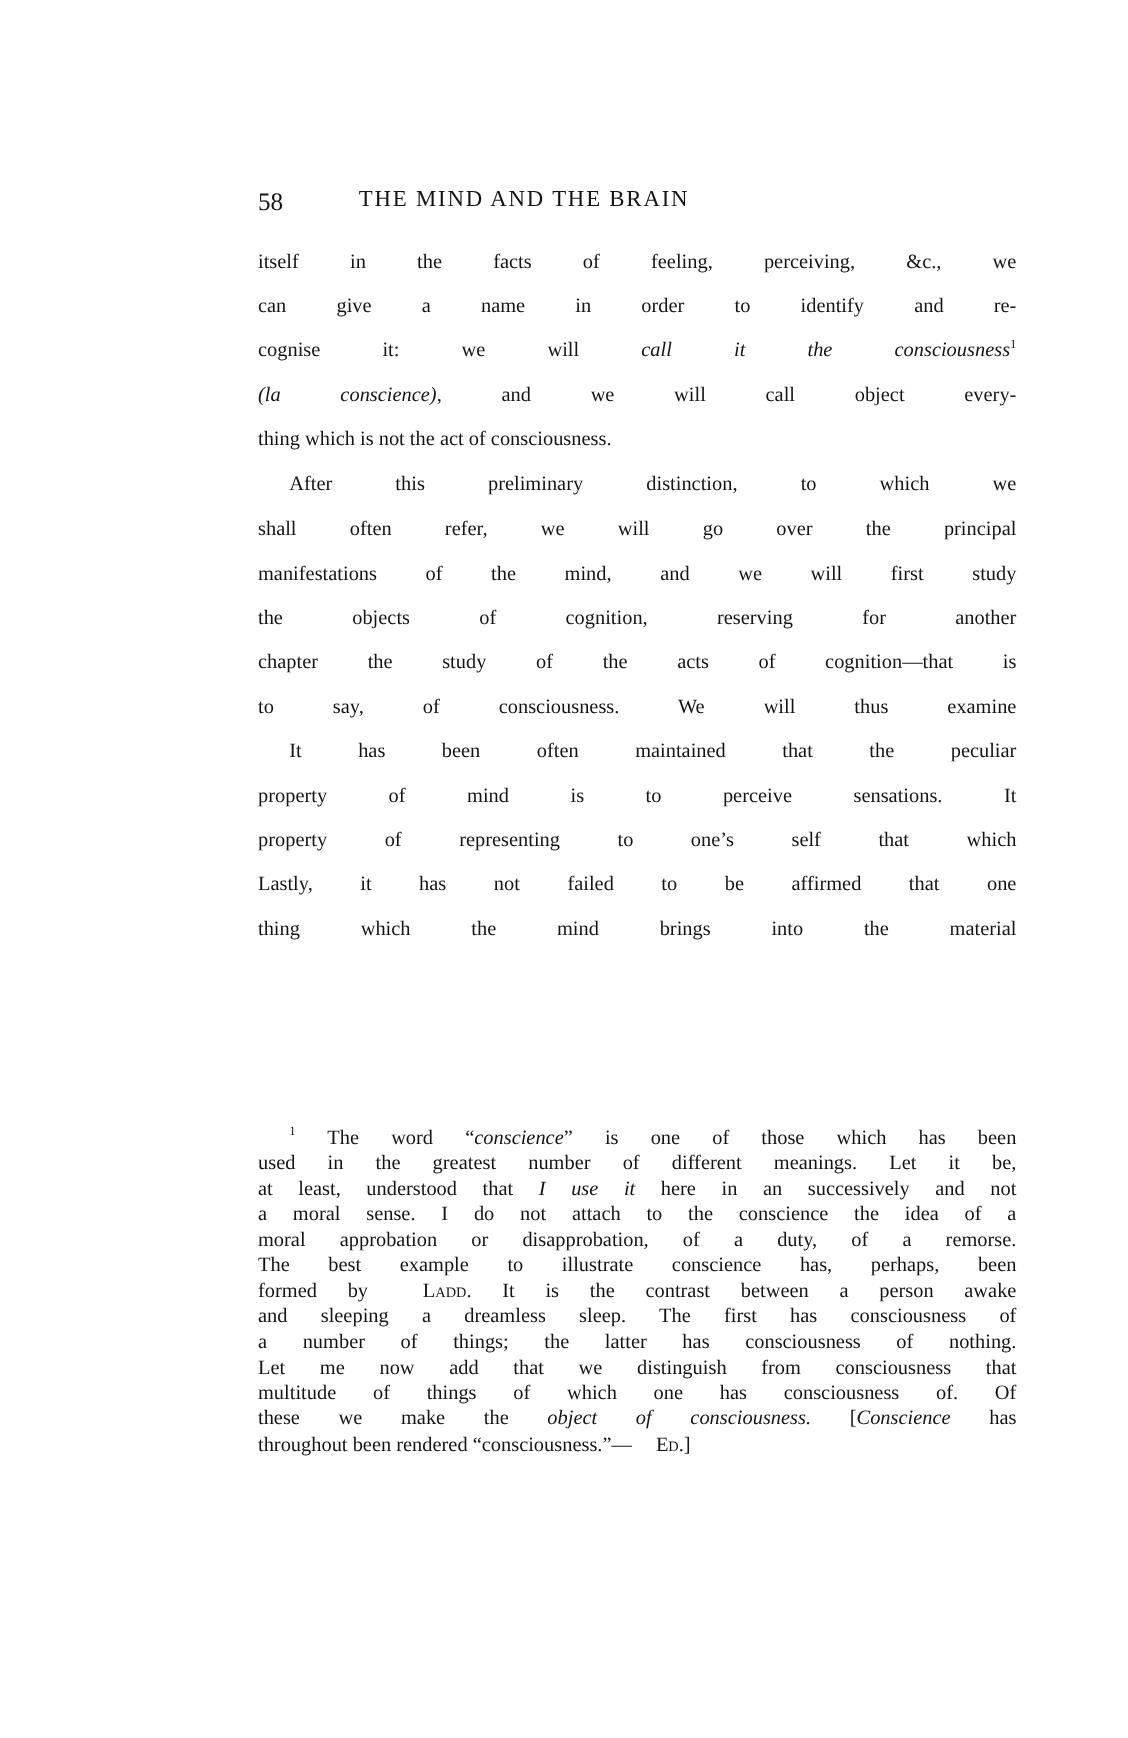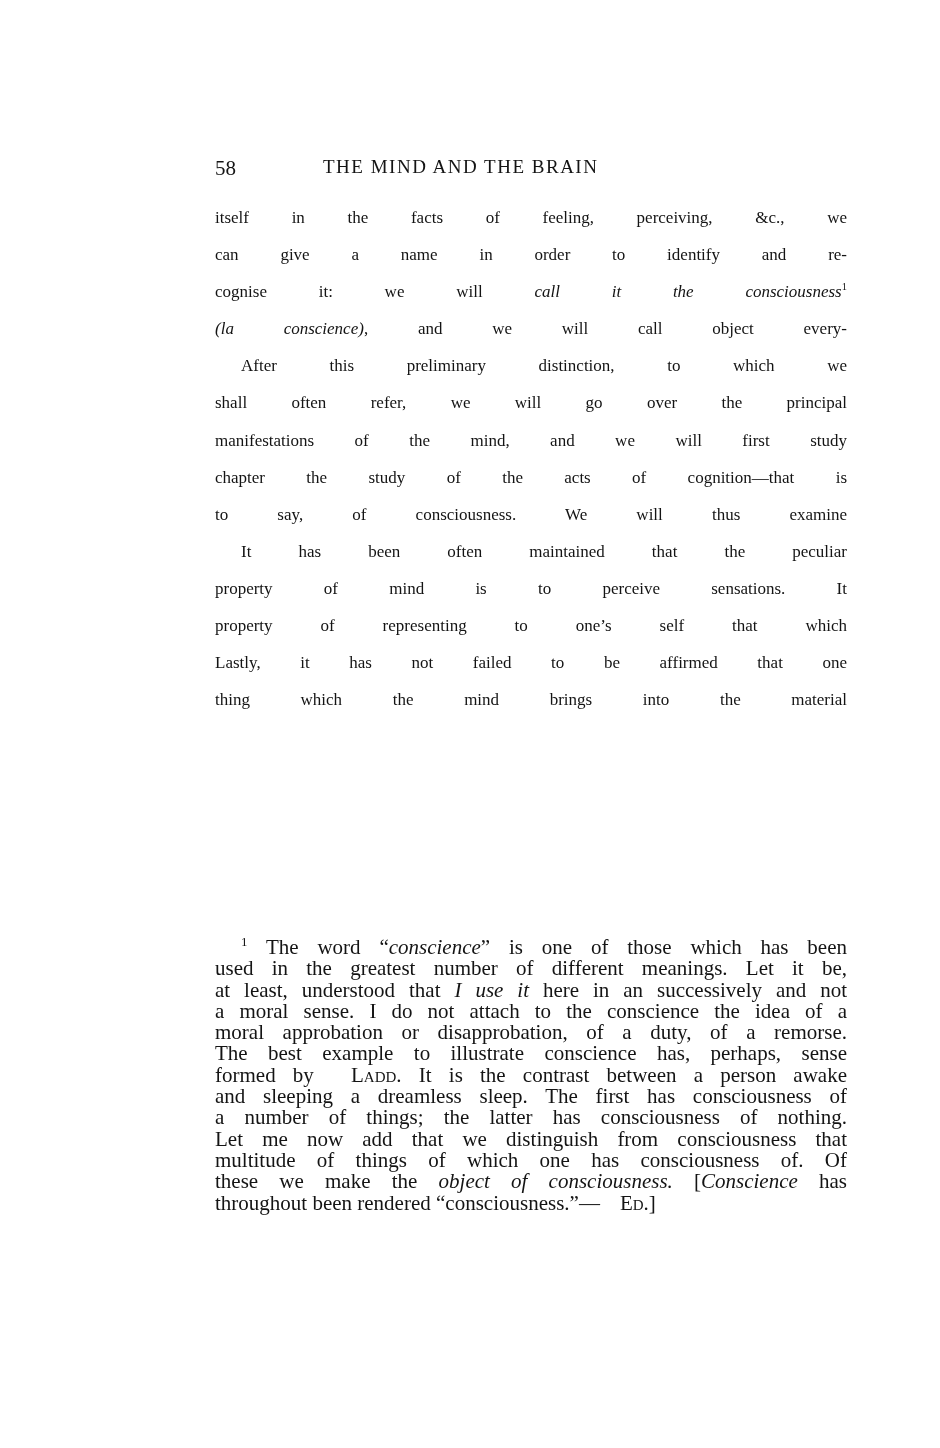--- a/index.html
+++ b/index.html
@@ -1,29 +1,29 @@
 <!DOCTYPE html>
 <html><head>
 <meta charset="utf-8">
 <style>
   html, body { margin: 0; padding: 0; background: #ffffff; }
   body { width: 940px; height: 1448px; position: relative; overflow: hidden; color: #141414;
          font-family: "DejaVu Serif", "Liberation Serif", serif; }
   .page { position: absolute; left: 0; top: 0; width: 940px; height: 1448px; }
   .running-head { position: absolute; left: 215px; top: 156px; width: 630px; height: 30px; }
   .page-number { position: absolute; left: 0; top: 0; font-size: 21px; font-family: "Liberation Serif", serif; }
-  .running-title { position: absolute; left: 108px; top: 0; font-size: 19px; letter-spacing: 1.5px;
+  .running-title { position: absolute; left: 84px; top: 0; font-size: 19px; letter-spacing: 1.5px;
                    font-family: "Liberation Serif", serif; }
   .body-text { position: absolute; left: 215px; top: 199px; width: 632px; }
   .line { display: block; height: 37.1px; line-height: 37.1px; font-size: 17px; white-space: nowrap;
           text-align: justify; text-align-last: justify; font-family: "Liberation Serif", serif; }
   .line.last { text-align-last: left; }
   .line.indent { padding-left: 26px; }
   .footnotes { position: absolute; left: 215px; top: 937px; width: 632px; }
-  .fline { display: block; height: 21.3px; line-height: 21.3px; font-size: 21px; white-space: nowrap;
+  .fline { display: block; height: 21.3px; line-height: 21.3px; font-size: 17px; white-space: nowrap;
            text-align: justify; text-align-last: justify; font-family: "Liberation Serif", serif; }
   .fline.last { text-align-last: left; }
   .fline.indent { padding-left: 26px; }
   sup { font-size: 0.62em; vertical-align: 0.65em; line-height: 0; }
   i { font-style: italic; }
   .sc { font-variant: small-caps; margin-left: 20px; }
 </style>
 </head>
 <body>
 
@@ -32,41 +32,43 @@
   <div class="running-head">
     <span class="page-number">58</span>
     <span class="running-title">THE MIND AND THE BRAIN</span>
   </div>
 
   <div class="body-text">
     <span class="line">itself in the facts of feeling, perceiving, &amp;c., we</span>
     <span class="line">can give a name in order to identify and re-</span>
     <span class="line"><span>cognise it: we will </span><i>call it the consciousness</i><sup>1</sup></span>
     <span class="line"><i>(la conscience)</i><span>, and we will call object every-</span></span>
+    <span class="line last">thing which is not the act of consciousness.</span>
 
     <span class="line indent">After this preliminary distinction, to which we</span>
     <span class="line">shall often refer, we will go over the principal</span>
     <span class="line">manifestations of the mind, and we will first study</span>
+    <span class="line">the objects of cognition, reserving for another</span>
     <span class="line">chapter the study of the acts of cognition—that is</span>
     <span class="line">to say, of consciousness. We will thus examine</span>
 
     <span class="line indent">It has been often maintained that the peculiar</span>
     <span class="line">property of mind is to perceive sensations. It</span>
     <span class="line">property of representing to one’s self that which</span>
     <span class="line">Lastly, it has not failed to be affirmed that one</span>
     <span class="line">thing which the mind brings into the material</span>
   </div>
 
   <div class="footnotes">
     <span class="fline indent"><sup>1</sup> <span>The word “</span><i>conscience</i><span>” is one of those which has been</span></span>
     <span class="fline">used in the greatest number of different meanings. Let it be,</span>
     <span class="fline"><span>at least, understood that </span><i>I use it</i><span> here in an successively and not</span></span>
     <span class="fline">a moral sense. I do not attach to the conscience the idea of a</span>
     <span class="fline">moral approbation or disapprobation, of a duty, of a remorse.</span>
-    <span class="fline">The best example to illustrate conscience has, perhaps, sense</span>
+    <span class="fline">The best example to illustrate conscience has, perhaps, been</span>
     <span class="fline"><span>formed by </span><span class="sc">Ladd</span><span>. It is the contrast between a person awake</span></span>
     <span class="fline">and sleeping a dreamless sleep. The first has consciousness of</span>
     <span class="fline">a number of things; the latter has consciousness of nothing.</span>
     <span class="fline">Let me now add that we distinguish from consciousness that</span>
     <span class="fline">multitude of things of which one has consciousness of. Of</span>
     <span class="fline"><span>these we make the </span><i>object of consciousness.</i><span> [</span><i>Conscience</i><span> has</span></span>
     <span class="fline last"><span>throughout been rendered “consciousness.”—</span><span class="sc">Ed</span><span>.]</span></span>
   </div>
 
 </div>

